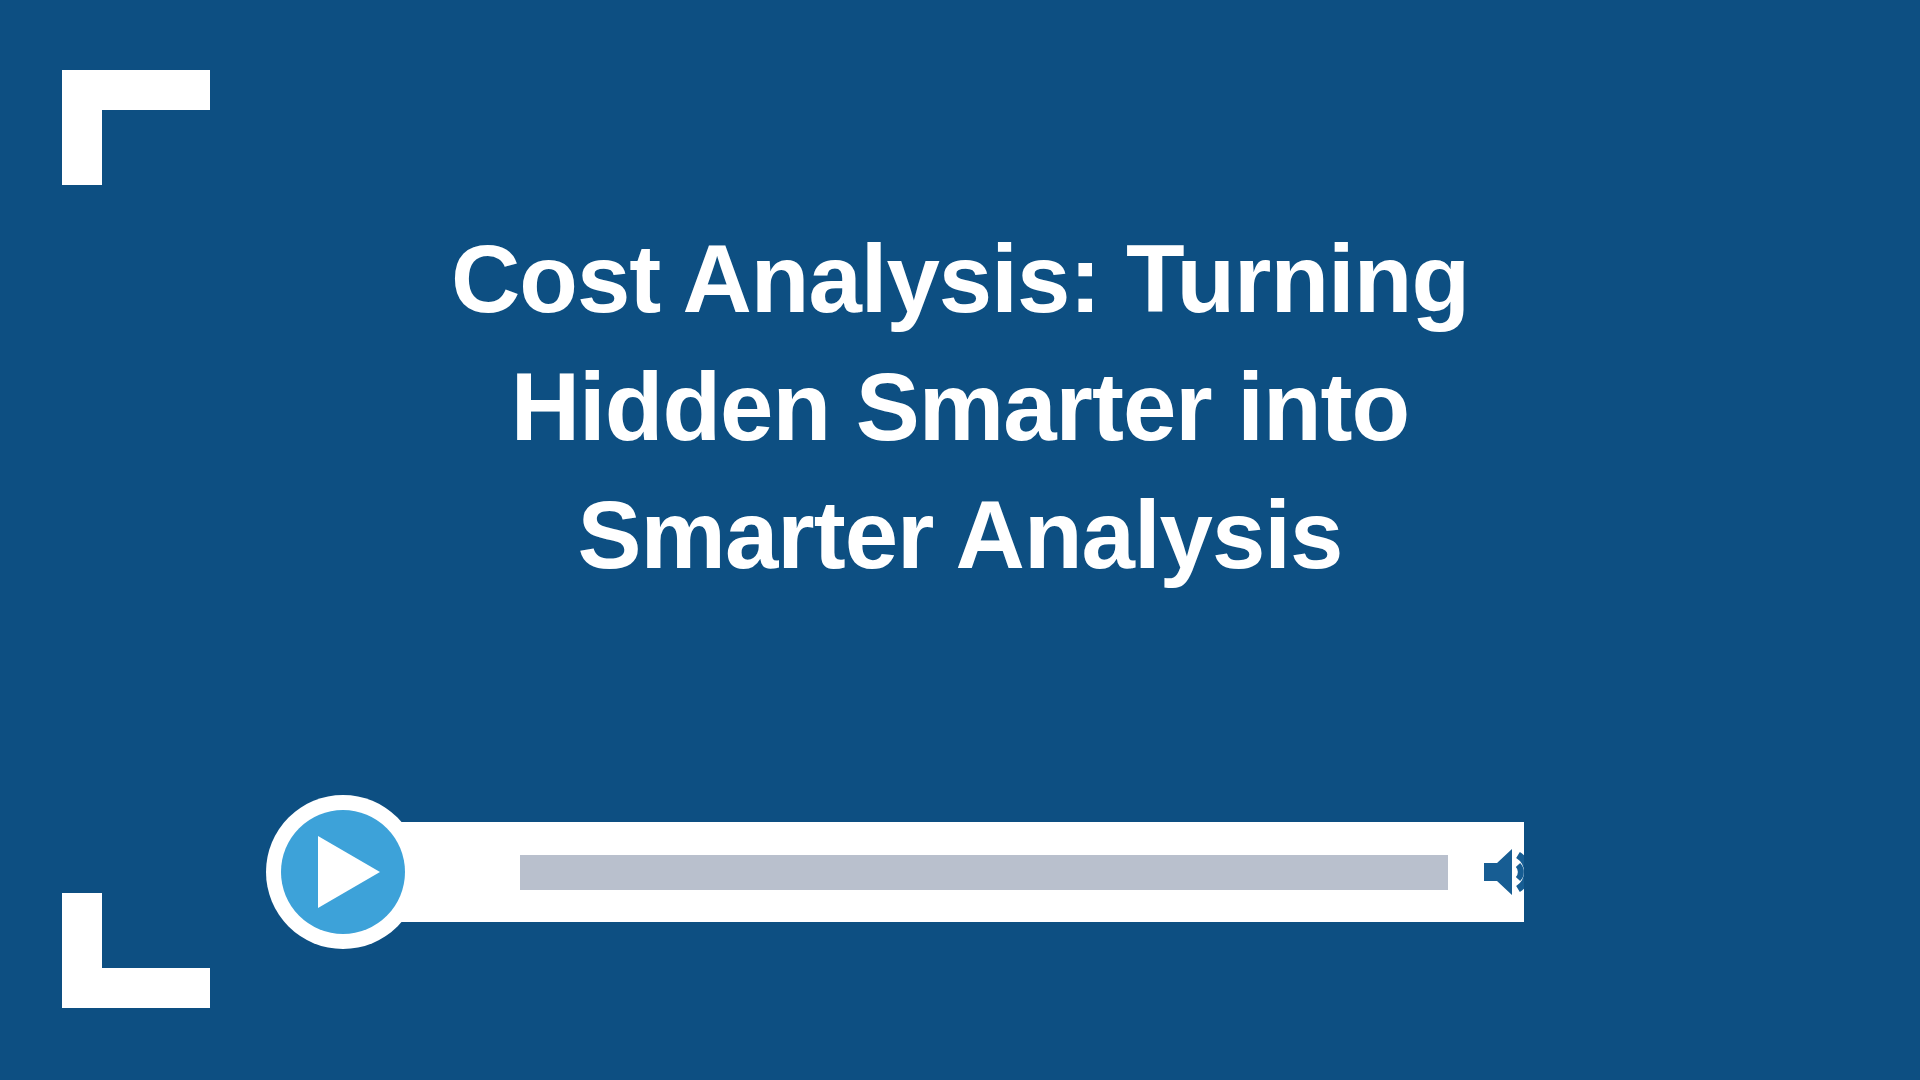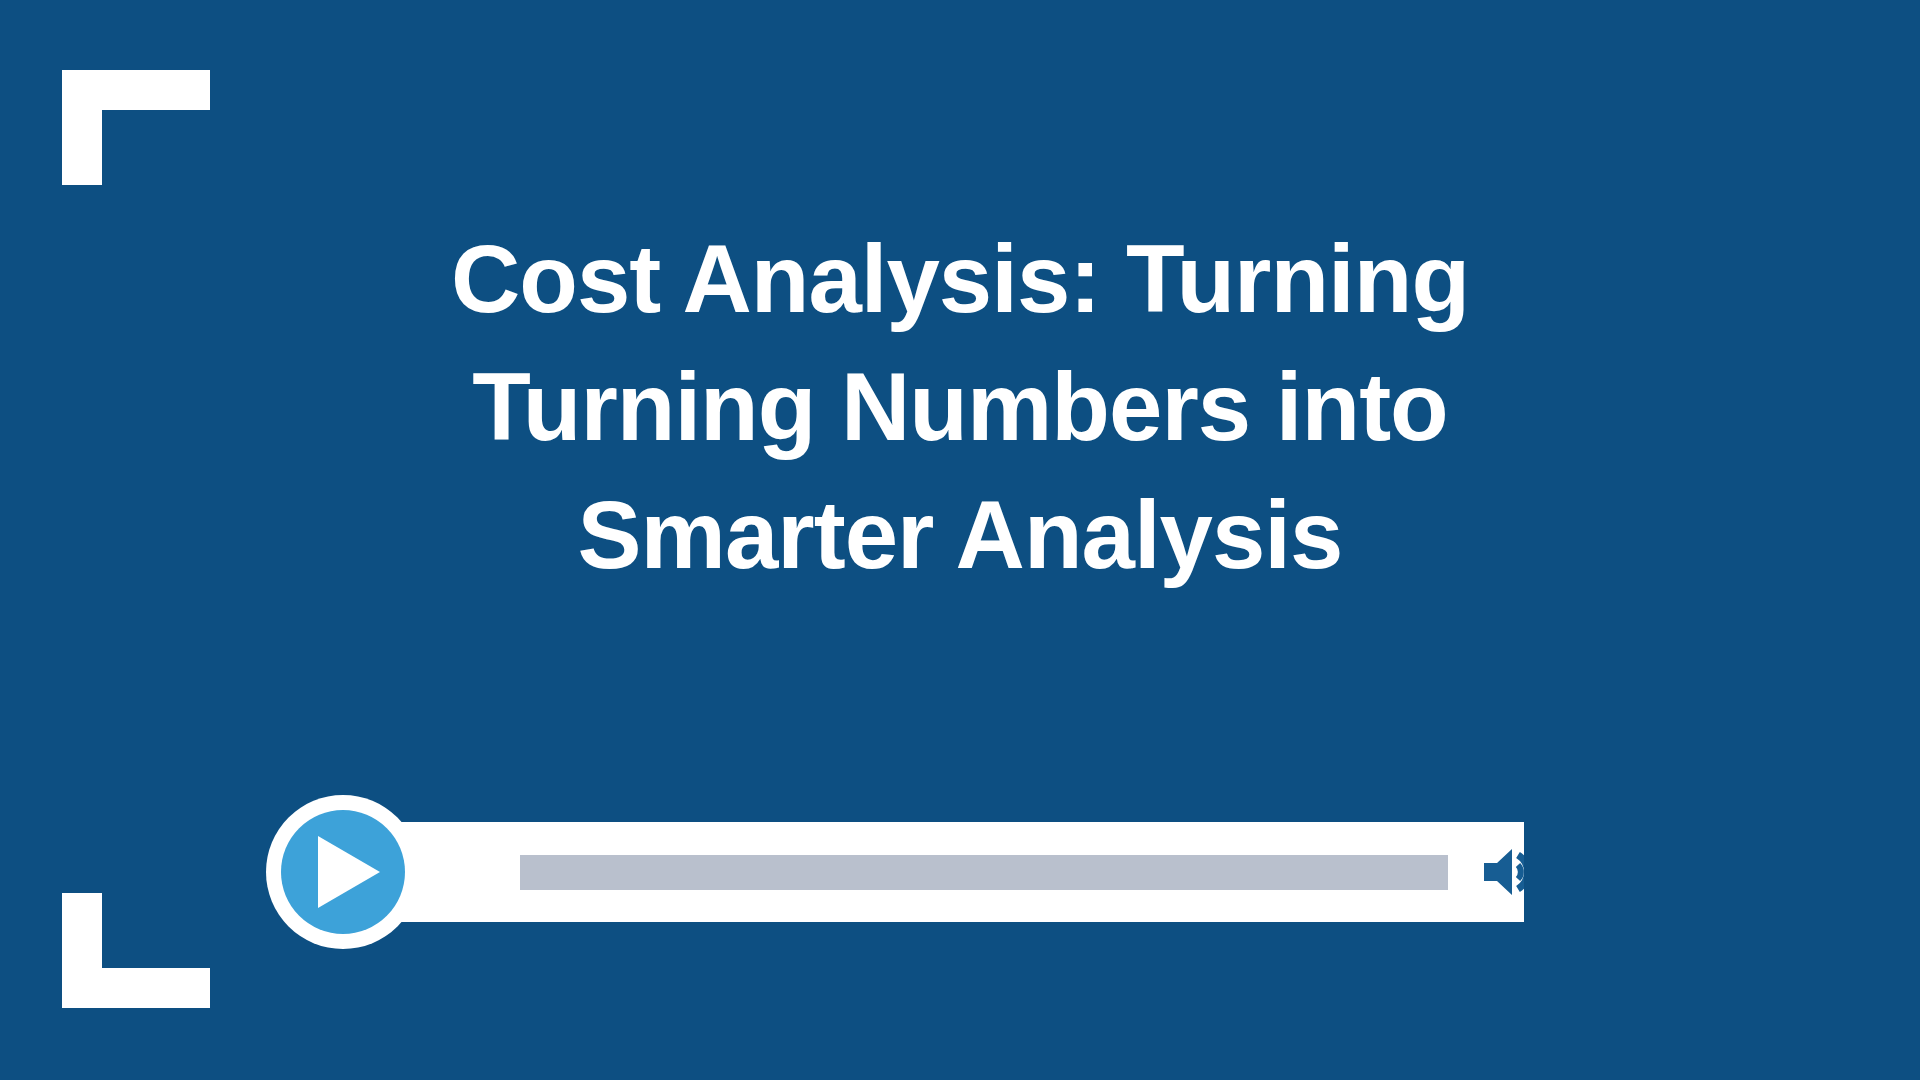--- a/index.html
+++ b/index.html
@@ -151,21 +151,21 @@
     <div class="arm-h"></div>
     <div class="arm-v"></div>
   </div>
   <div class="bracket" id="bracket-br">
     <div class="arm-h"></div>
     <div class="arm-v"></div>
   </div>
 
   <div id="title-block">
     <div class="title-line">Cost Analysis: Turning</div>
-    <div class="title-line">Turning Numbers into</div>
+    <div class="title-line">Hidden Smarter into</div>
     <div class="title-line">Smarter Analysis</div>
   </div>
 
   <div id="player">
     <div id="player-bar">
 
       <div id="progress-track">
         <div id="progress-fill" style="width: 100%;"></div>
       </div>
 

